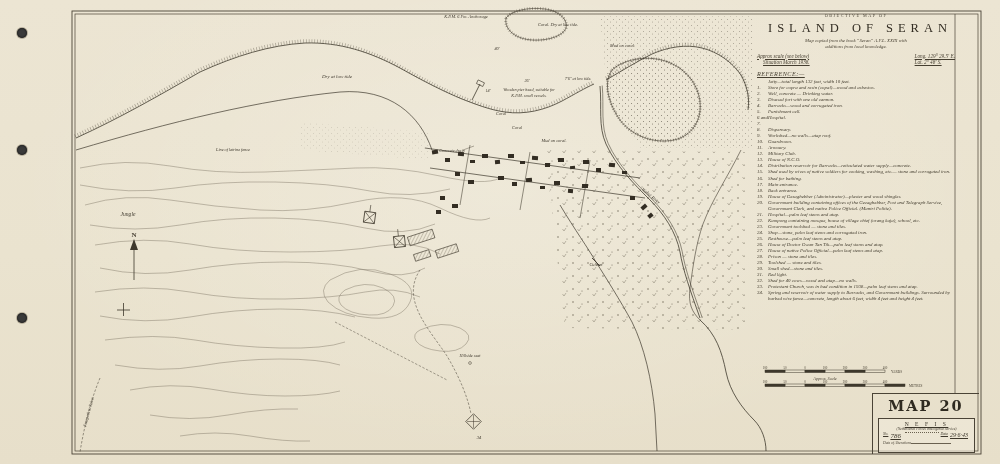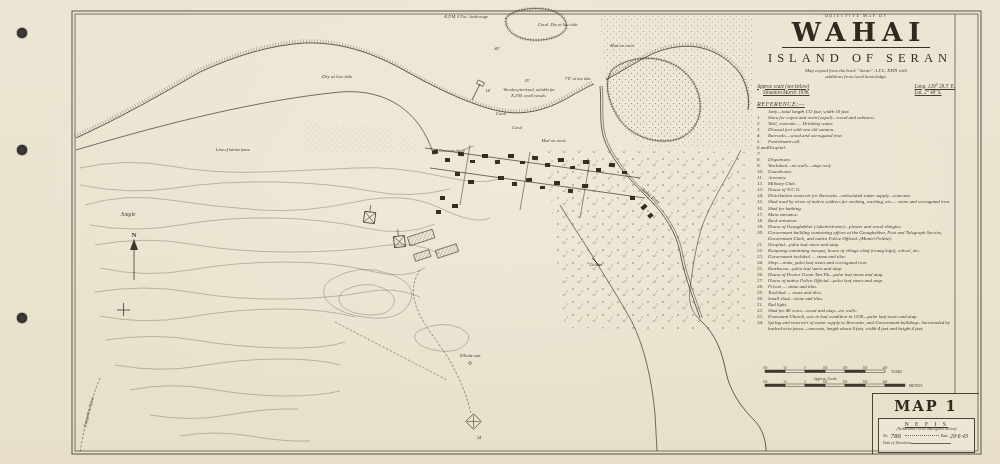--- a/index.html
+++ b/index.html
@@ -43,21 +43,21 @@
   
   .corner{position:absolute;left:872px;top:393px;width:106px;height:60px;
     border-left:1px solid #4a4336;border-top:1px solid #4a4336;}
   .mapno{text-align:center;font-family:"DejaVu Serif", serif;font-weight:bold;
     font-size:14.5px;letter-spacing:2px;margin-top:3px;color:#2f2a20;}
   .nefis{position:absolute;left:5px;top:24px;width:95px;height:33px;
     border:0.9px solid #4a4336;background:rgba(240,234,219,.6);}
   .nefis .name{text-align:center;font-size:5.6px;letter-spacing:2.5px;
     text-decoration:underline;margin-top:1.5px;color:#3b352a;}
   .nefis .full{text-align:center;font-style:italic;font-size:3.6px;margin-top:.5px;color:#4a4336;}
-  .nefis .row{display:flex;align-items:center;padding:1px 4px 0;}
+  .nefis .row{display:flex;align-items:flex-start;padding:1px 4px 0;text-decoration:underline;}
   .nefis .lbl{font-style:italic;font-size:3.8px;}
   .nefis .hand{font-style:italic;font-size:7px;margin:0 2px;color:#3b352a;}
   .nefis .dots{flex:1;border-bottom:0.6px dotted #6a6150;margin:0 2px 1px;}
   .nefis .alt{font-style:italic;font-size:3.7px;padding:1px 4px 0;color:#4a4336;}
   .nefis .altline{display:inline-block;width:40px;border-bottom:0.6px solid #6a6150;}
   
   .ml{font-family:"Liberation Serif", serif;font-style:italic;fill:#3f392e;}
   .tick{font-family:"Liberation Serif", serif;fill:#4a4336;}
 </style>
 </head>
@@ -244,21 +244,20 @@
       <text class="ml" font-size="4.2" text-anchor="middle" x="233" y="151">Line of latrine fence</text>
       <text class="ml" font-size="4.2" text-anchor="middle" x="470" y="357">Hillside seat</text>
       <text class="ml" font-size="4.6" text-anchor="middle" x="479" y="439">34</text>
       <text class="tick" font-size="7" font-weight="bold" text-anchor="middle" x="134" y="237">N</text>
       <text class="ml" font-size="4.2" text-anchor="middle" x="90" y="412" transform="rotate(-75 90 412)">Footpath to Solea.</text>
     </g>
   </svg>
 
   <div class="col">
     <div class="kicker">OBJECTIVE MAP OF</div>
-    <div class="maintitle"><span>WAHAI</span></div>
     <div class="subtitle">ISLAND OF SERAN</div>
     <div class="notes">
       <div>Map copied from the book “Seran” A.F.L. XXIX with</div>
       <div>additions from local knowledge.</div>
     </div>
     <div class="metarow">
       <div>
         <div class="u">Approx scale (see below)</div>
         <div class="u" style="margin-left:6px;">Situation March 1938.</div>
       </div>
@@ -483,21 +482,21 @@
           <text x="88" y="19.5">200</text>
           <text x="108" y="19.5">300</text>
           <text x="128" y="19.5">400</text>
         </g>
         <text class="tick" font-size="3.4" x="152" y="24">METRES</text>
       </g>
     </svg>
   </div>
 
   <div class="corner">
-    <div class="mapno">MAP 1</div>
+    <div class="mapno">MAP 20</div>
     <div class="nefis">
       <div class="name">N E F I S</div>
       <div class="full">(Netherlands Forces Intelligence Service)</div>
       <div class="row">
         <span class="lbl">No.</span>
         <span class="hand">786</span>
         <span class="dots"></span>
         <span class="lbl">Date</span>
         <span class="hand" style="font-size:6px;">29·6·43</span>
       </div>

